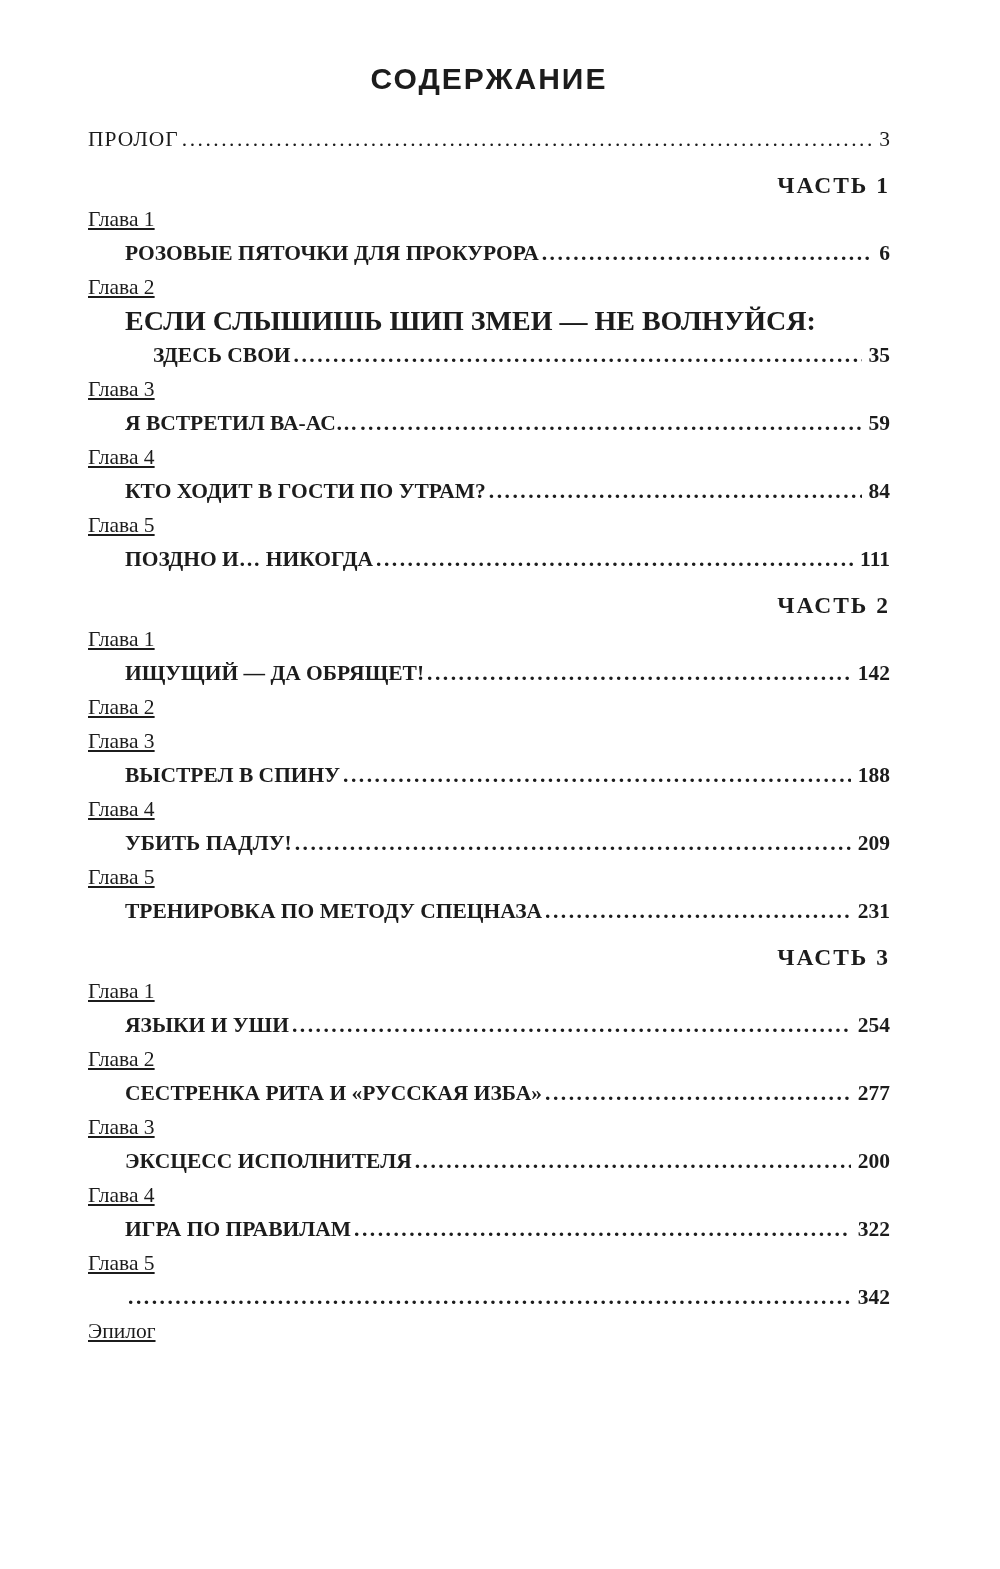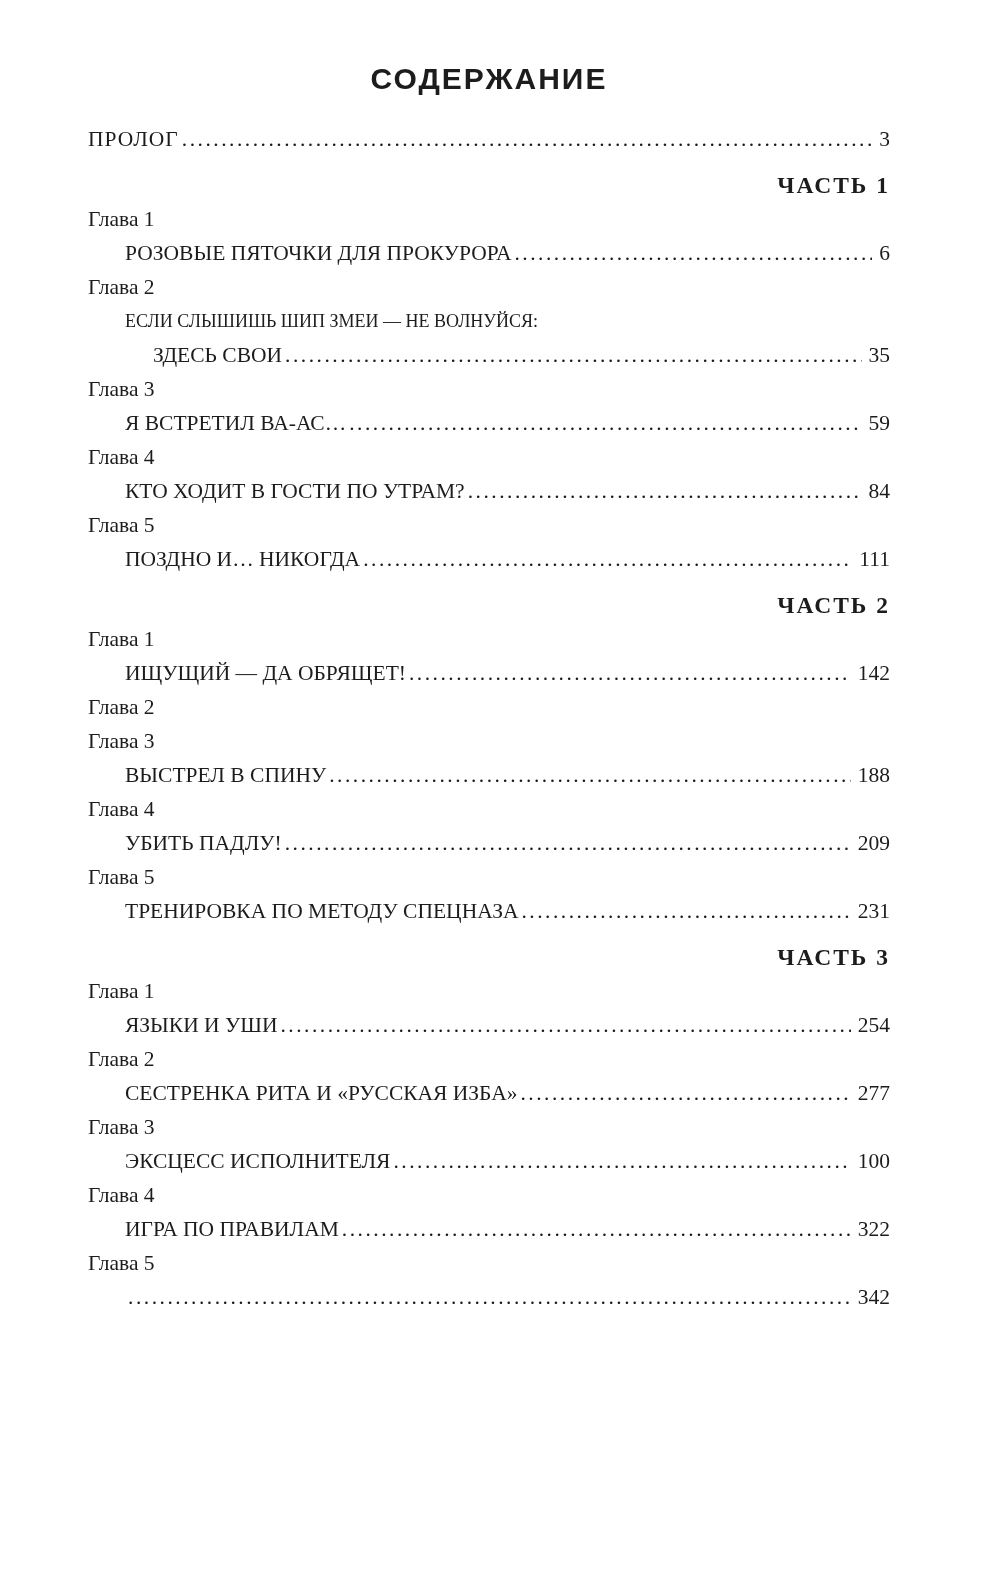--- a/index.html
+++ b/index.html
@@ -62,26 +62,28 @@
     text-align: right;
     font-weight: bold;
     font-size: 23.5px;
     line-height: 34px;
     margin-top: 12px;
     letter-spacing: 2px;
   }
   .chapter-label {
     font-size: 21.5px;
     line-height: 34px;
+    text-decoration: underline;
   }
   .chapter-body {
     margin-left: 37px;
+    font-weight: bold;
   }
   .plain-line {
-    font-size: 18px;
+    font-size: 28px;
     line-height: 34px;
     white-space: nowrap;
   }
   .continuation {
     margin-left: 28px;
   }
 </style>
 </head>
 <body>
 
@@ -231,21 +233,21 @@
         </div>
       </div>
     </div>
 
     <div class="chapter">
       <div class="chapter-label">Глава 3</div>
       <div class="chapter-body">
         <div class="entry-line">
           <span class="entry-title">ЭКСЦЕСС ИСПОЛНИТЕЛЯ</span>
           <span class="dots"></span>
-          <span class="entry-page">100</span>
+          <span class="entry-page">200</span>
         </div>
       </div>
     </div>
 
     <div class="chapter">
       <div class="chapter-label">Глава 4</div>
       <div class="chapter-body">
         <div class="entry-line">
           <span class="entry-title">ИГРА ПО ПРАВИЛАМ</span>
           <span class="dots"></span>
@@ -259,15 +261,16 @@
       <div class="chapter-body">
         <div class="entry-line">
           <span class="dots"></span>
           <span class="entry-page">342</span>
         </div>
       </div>
     </div>
   </div>
 
   <div class="chapter">
+    <div class="chapter-label">Эпилог</div>
   </div>
 
 </div>
 
 </body></html>

